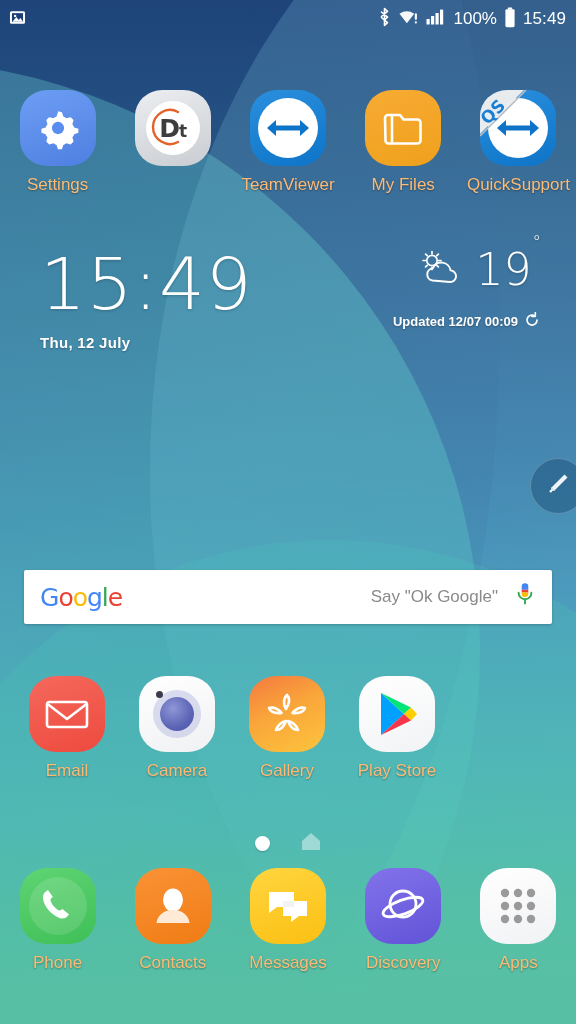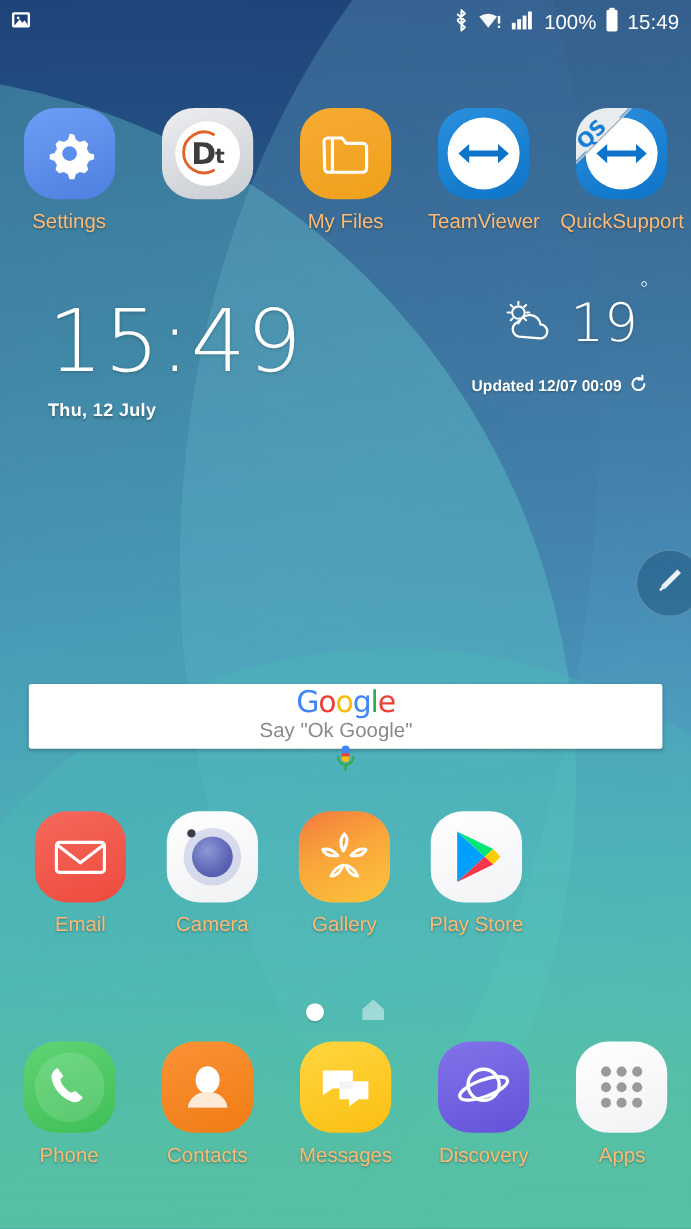--- a/index.html
+++ b/index.html
@@ -148,21 +148,20 @@
     z-index:20;
   }
 
   
   #searchbar {
     position:absolute; left:24px; right:24px; top:570px; height:54px;
     background:#ffffff; border-radius:2px;
     box-shadow:0 1px 3px rgba(0,0,0,0.22);
     display:flex; align-items:center; padding:0 16px;
     z-index:15;
-    flex-direction:column;
   }
   .g-logo { font-size:25px; letter-spacing:-1px; font-family:"DejaVu Sans", sans-serif; }
   .g-logo span { font-weight:normal; }
   .g-hint {
     flex:1; text-align:right; padding-right:16px;
     color:#8a8a8a; font-size:17px;
   }
 
   
   #pageindicator {
@@ -249,38 +248,38 @@
         <svg width="52" height="52" viewBox="0 0 52 52" style="position:absolute;left:-1px;top:0;">
           <path d="M33 11 A17 17 0 1 0 33 41" fill="none" stroke="#e2622a" stroke-width="2.4" stroke-linecap="round"></path>
         </svg>
         <span style="font-family:'DejaVu Sans',sans-serif;font-weight:bold;font-size:25px;color:#3d3d3d;position:relative;left:1px;">D</span>
         <span style="font-family:'DejaVu Sans',sans-serif;font-weight:bold;font-size:17px;color:#3d3d3d;position:relative;left:0px;top:3px;">t</span>
       </div>
     </div>
   </div>
 
   <div class="app">
-    <div class="icon squircle" style="background:linear-gradient(160deg,#f7ab33,#efa01c);">
-      <svg width="48" height="44" viewBox="0 0 48 44">
-        <path d="M6 12 a3 3 0 0 1 3-3 h12 l3.5 4.5 h14 a3 3 0 0 1 3 3 v18 a3 3 0 0 1 -3 3 h-29 a3 3 0 0 1 -3-3 z" fill="none" stroke="#fff" stroke-width="2.6" stroke-linejoin="round"></path>
-        <path d="M13 9.5 v27" fill="none" stroke="#fff" stroke-width="2.6"></path>
-      </svg>
-    </div>
-    <div class="app-label">My Files</div>
-  </div>
-
-  <div class="app">
     <div class="icon squircle" style="background:linear-gradient(160deg,#2a8fdd,#0d74c8);">
       <div style="width:60px;height:60px;border-radius:50%;background:#fff;display:flex;align-items:center;justify-content:center;">
         <svg width="46" height="24" viewBox="0 0 46 24">
           <path d="M2 12 L11 4 L11 9.5 L35 9.5 L35 4 L44 12 L35 20 L35 14.5 L11 14.5 L11 20 Z" fill="#0d74c8"></path>
         </svg>
       </div>
     </div>
     <div class="app-label">TeamViewer</div>
+  </div>
+
+  <div class="app">
+    <div class="icon squircle" style="background:linear-gradient(160deg,#f7ab33,#efa01c);">
+      <svg width="48" height="44" viewBox="0 0 48 44">
+        <path d="M6 12 a3 3 0 0 1 3-3 h12 l3.5 4.5 h14 a3 3 0 0 1 3 3 v18 a3 3 0 0 1 -3 3 h-29 a3 3 0 0 1 -3-3 z" fill="none" stroke="#fff" stroke-width="2.6" stroke-linejoin="round"></path>
+        <path d="M13 9.5 v27" fill="none" stroke="#fff" stroke-width="2.6"></path>
+      </svg>
+    </div>
+    <div class="app-label">My Files</div>
   </div>
 
   <div class="app">
     <div class="icon squircle" style="background:linear-gradient(160deg,#2a8fdd,#0d74c8);overflow:hidden;">
       <div style="width:60px;height:60px;border-radius:50%;background:#fff;display:flex;align-items:center;justify-content:center;">
         <svg width="46" height="24" viewBox="0 0 46 24">
           <path d="M2 12 L11 4 L11 9.5 L35 9.5 L35 4 L44 12 L35 20 L35 14.5 L11 14.5 L11 20 Z" fill="#0d74c8"></path>
         </svg>
       </div>
       <svg width="76" height="76" viewBox="0 0 76 76" style="position:absolute;left:0;top:0;">

